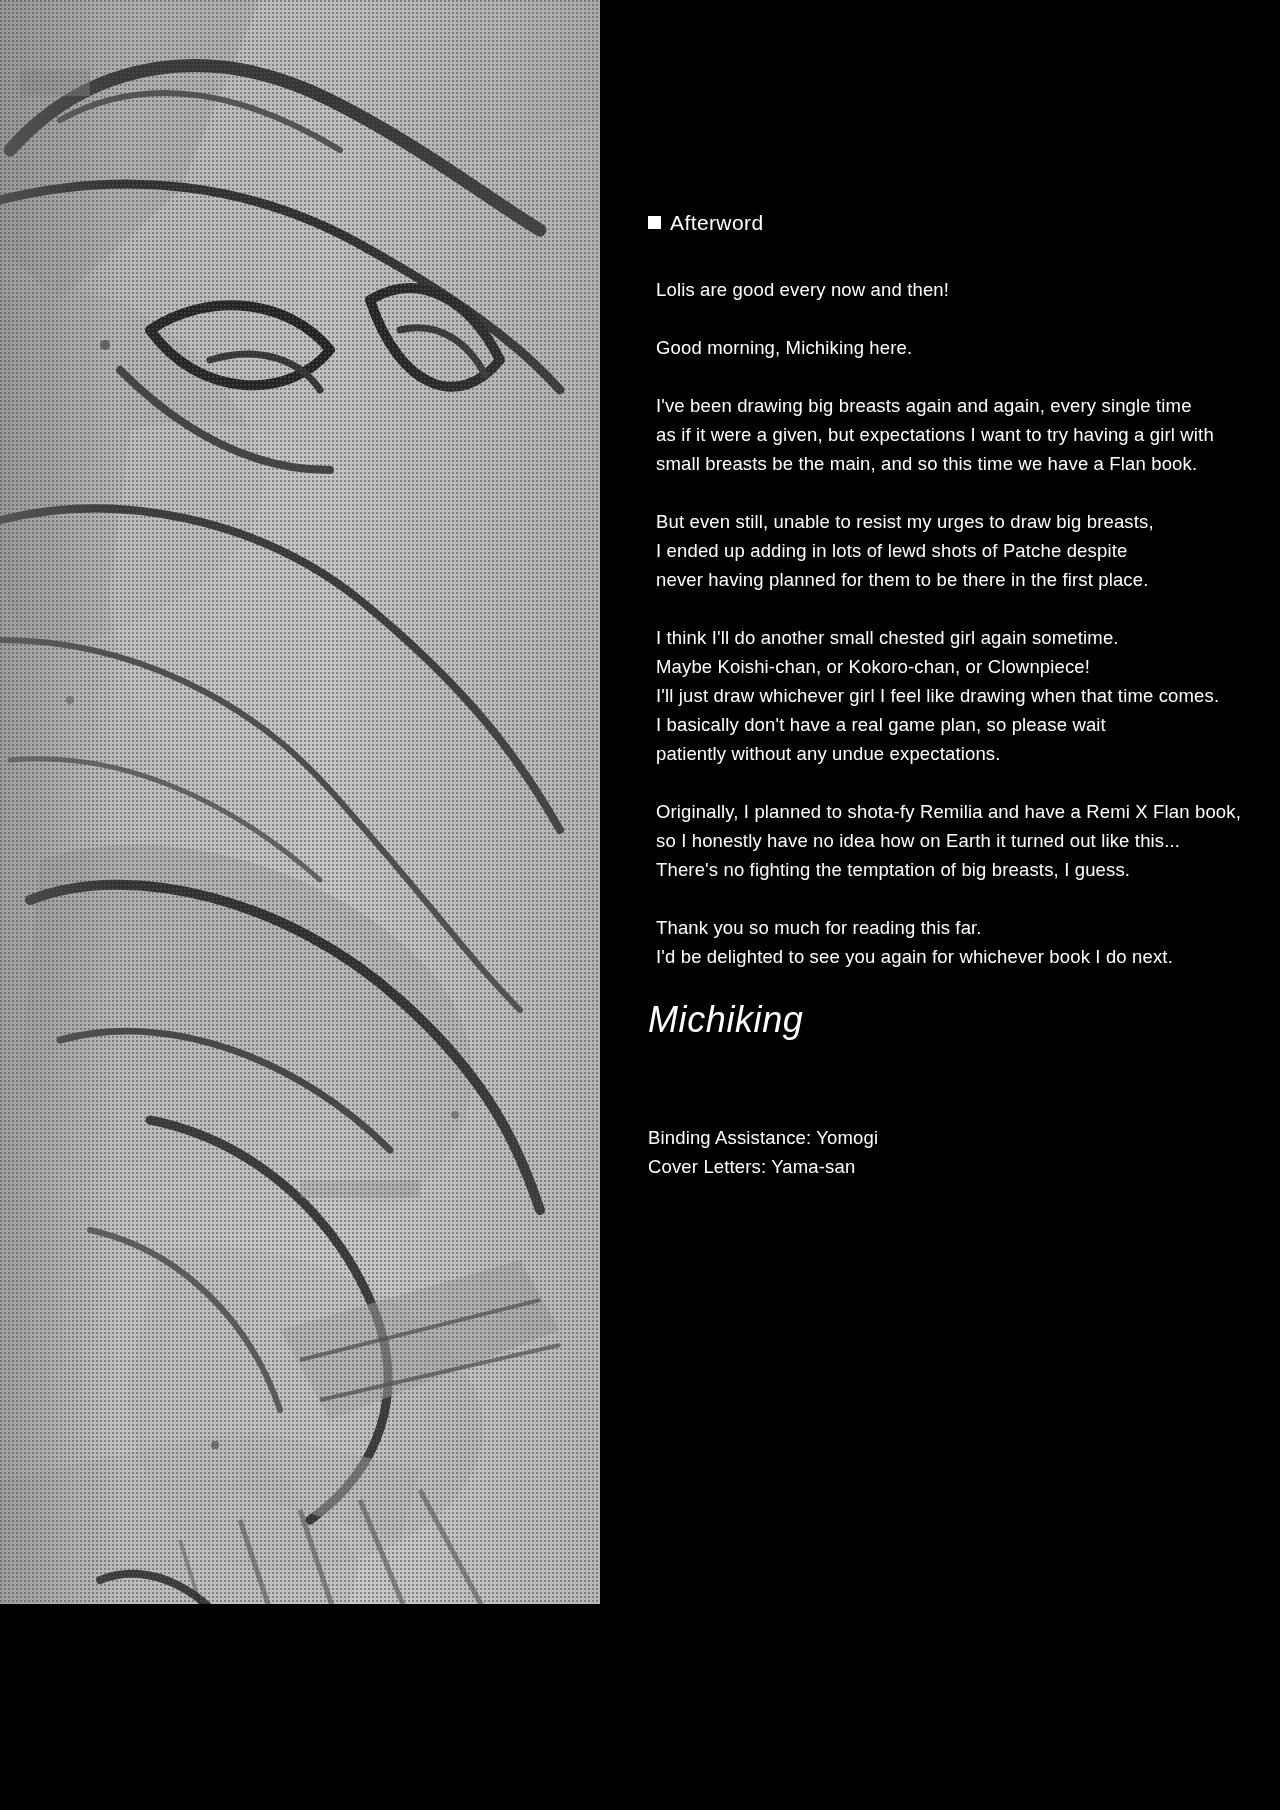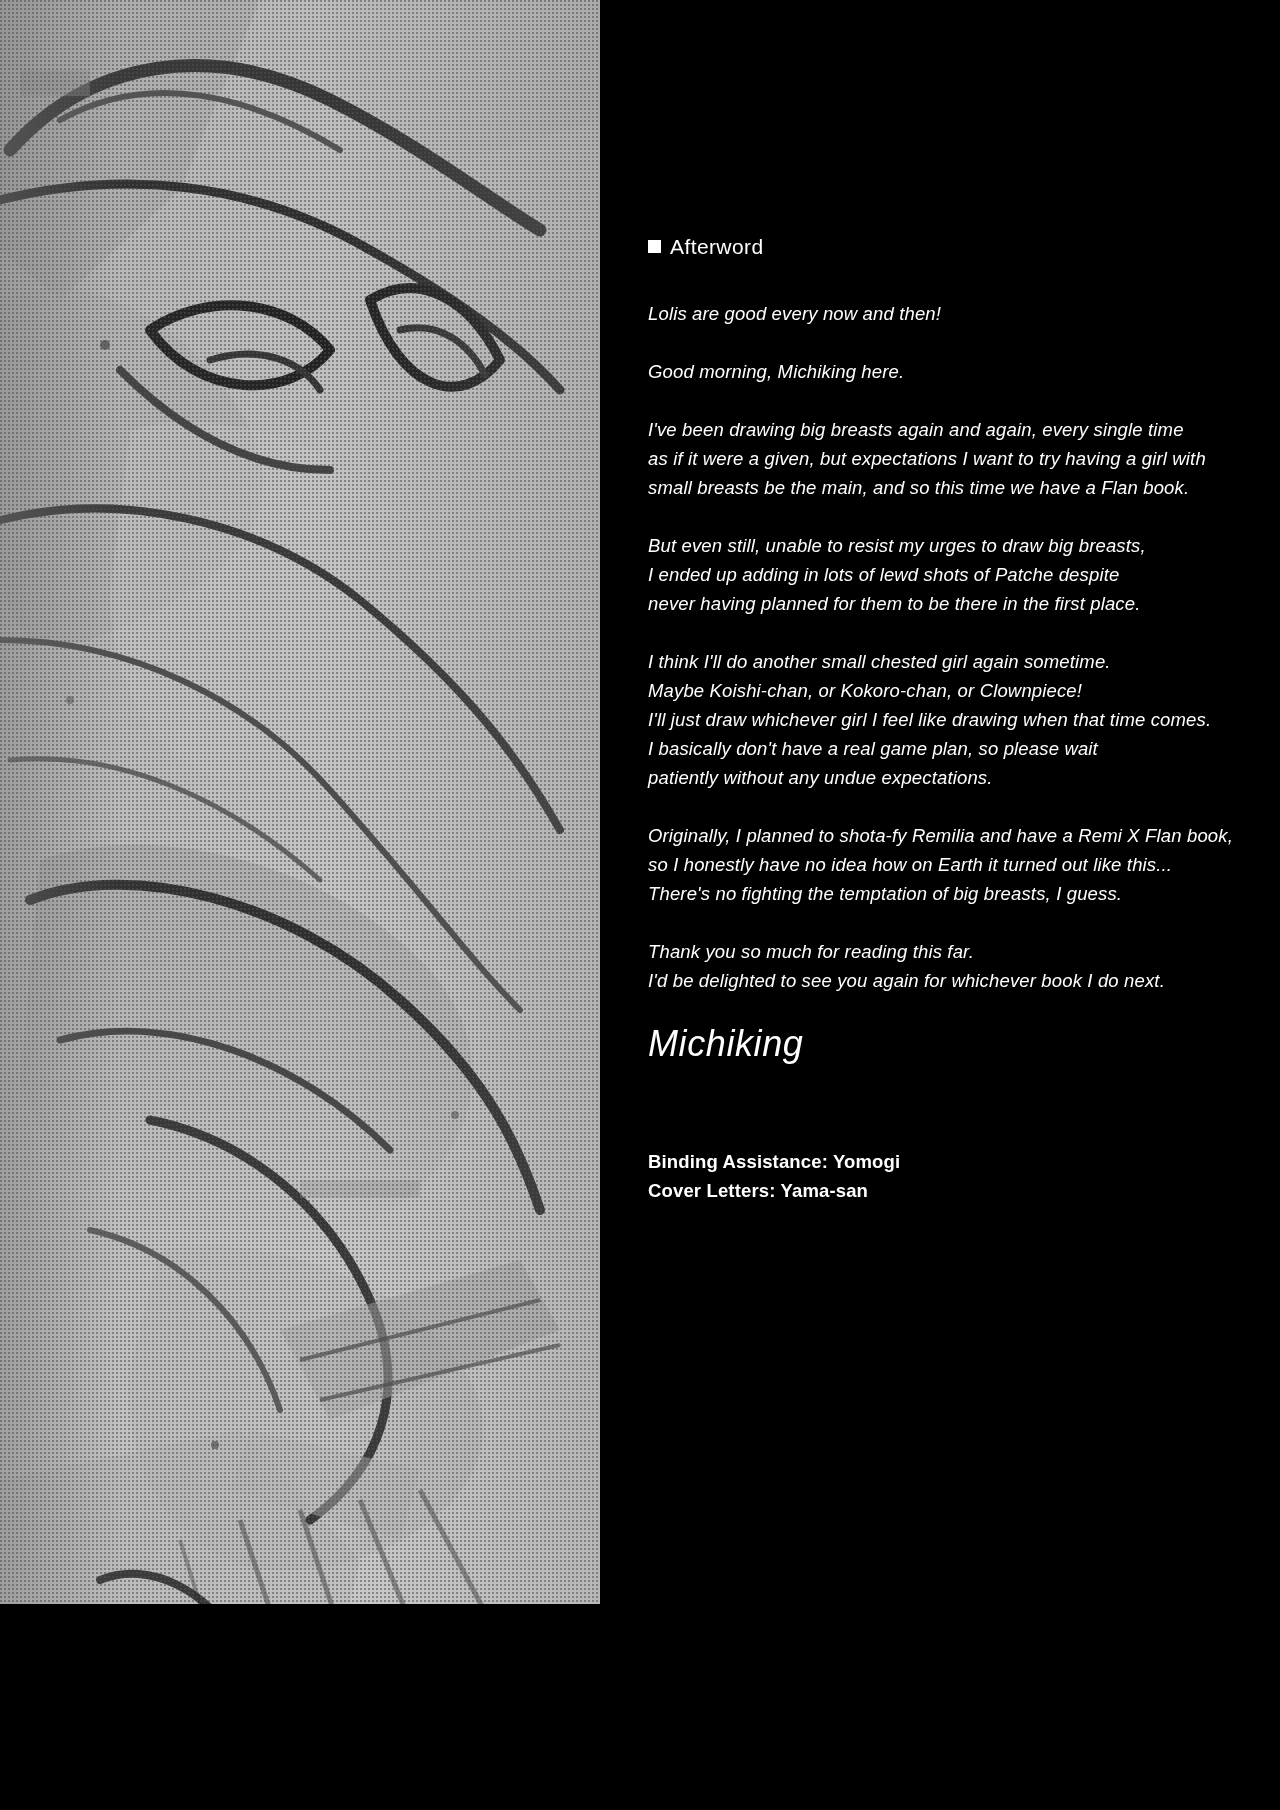--- a/index.html
+++ b/index.html
@@ -67,21 +67,21 @@
     left: 600px;
     top: 0;
     width: 680px;
     height: 1810px;
     background: #000000;
     color: #ffffff;
   }
   #afterword .inner {
     position: absolute;
     left: 48px;
-    top: 236px;
+    top: 212px;
     width: 600px;
   }
   .heading-row {
     display: flex;
     align-items: center;
     gap: 9px;
     margin-bottom: 42px;
   }
   .bullet-square {
     width: 13px;
@@ -91,39 +91,37 @@
     flex: 0 0 auto;
   }
   .heading-text {
     font-size: 21px;
     line-height: 1;
     letter-spacing: 0.4px;
   }
   .para {
     font-size: 18.5px;
     line-height: 29px;
-    margin: 0 0 29px 0;
+    margin: 0 0 29px 8px;
     letter-spacing: 0.15px;
     white-space: pre-line;
-    font-style: italic;
   }
   .para.tight { margin-bottom: 27px; }
   .signature {
     font-size: 36px;
     font-style: italic;
     margin: 28px 0 0 0;
     letter-spacing: 0.6px;
   }
   .credits {
     margin-top: 82px;
     font-size: 18.5px;
     line-height: 29px;
     white-space: pre-line;
     letter-spacing: 0.15px;
-    font-weight: bold;
   }
 </style>
 </head>
 <body>
 
 <div id="art-panel">
 
   <svg viewBox="0 0 600 1810" preserveAspectRatio="none">
     <defs>
       <linearGradient id="g1" x1="0" y1="0" x2="1" y2="1">

